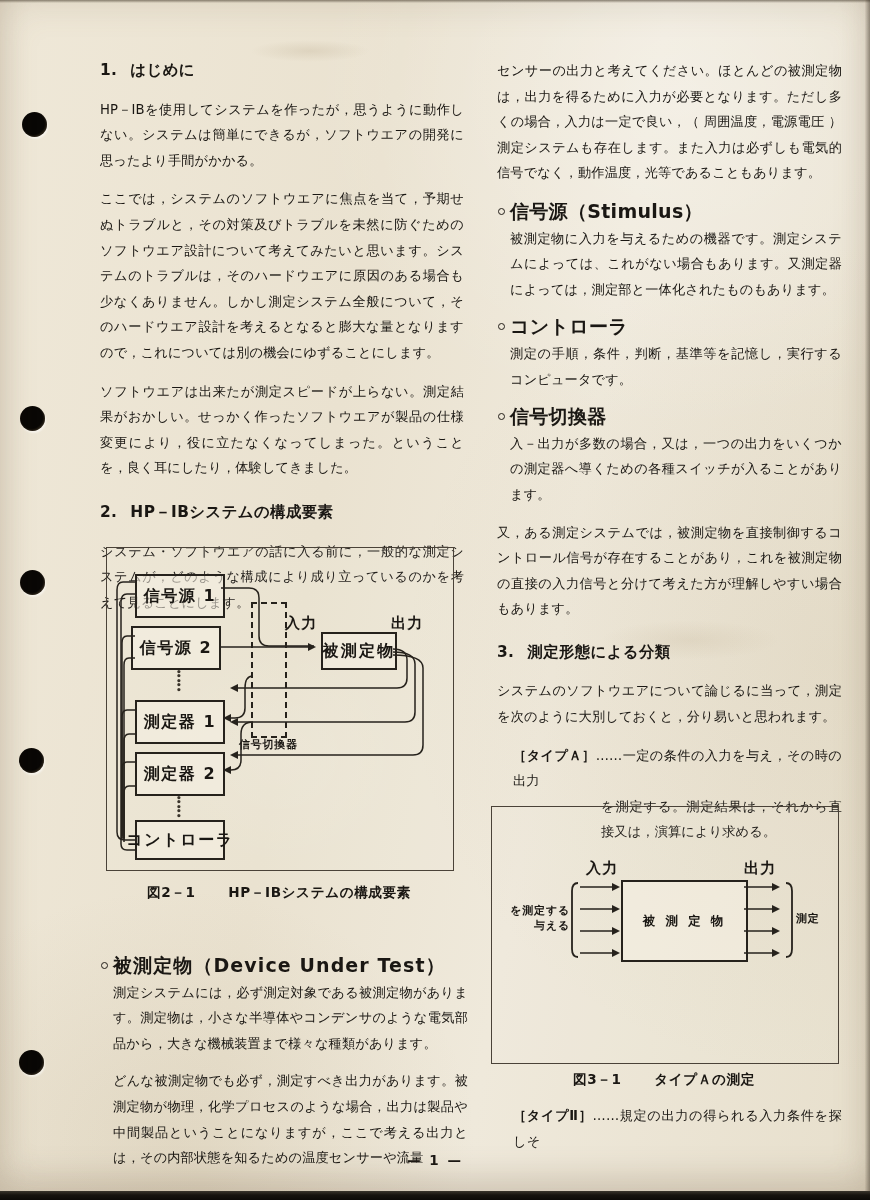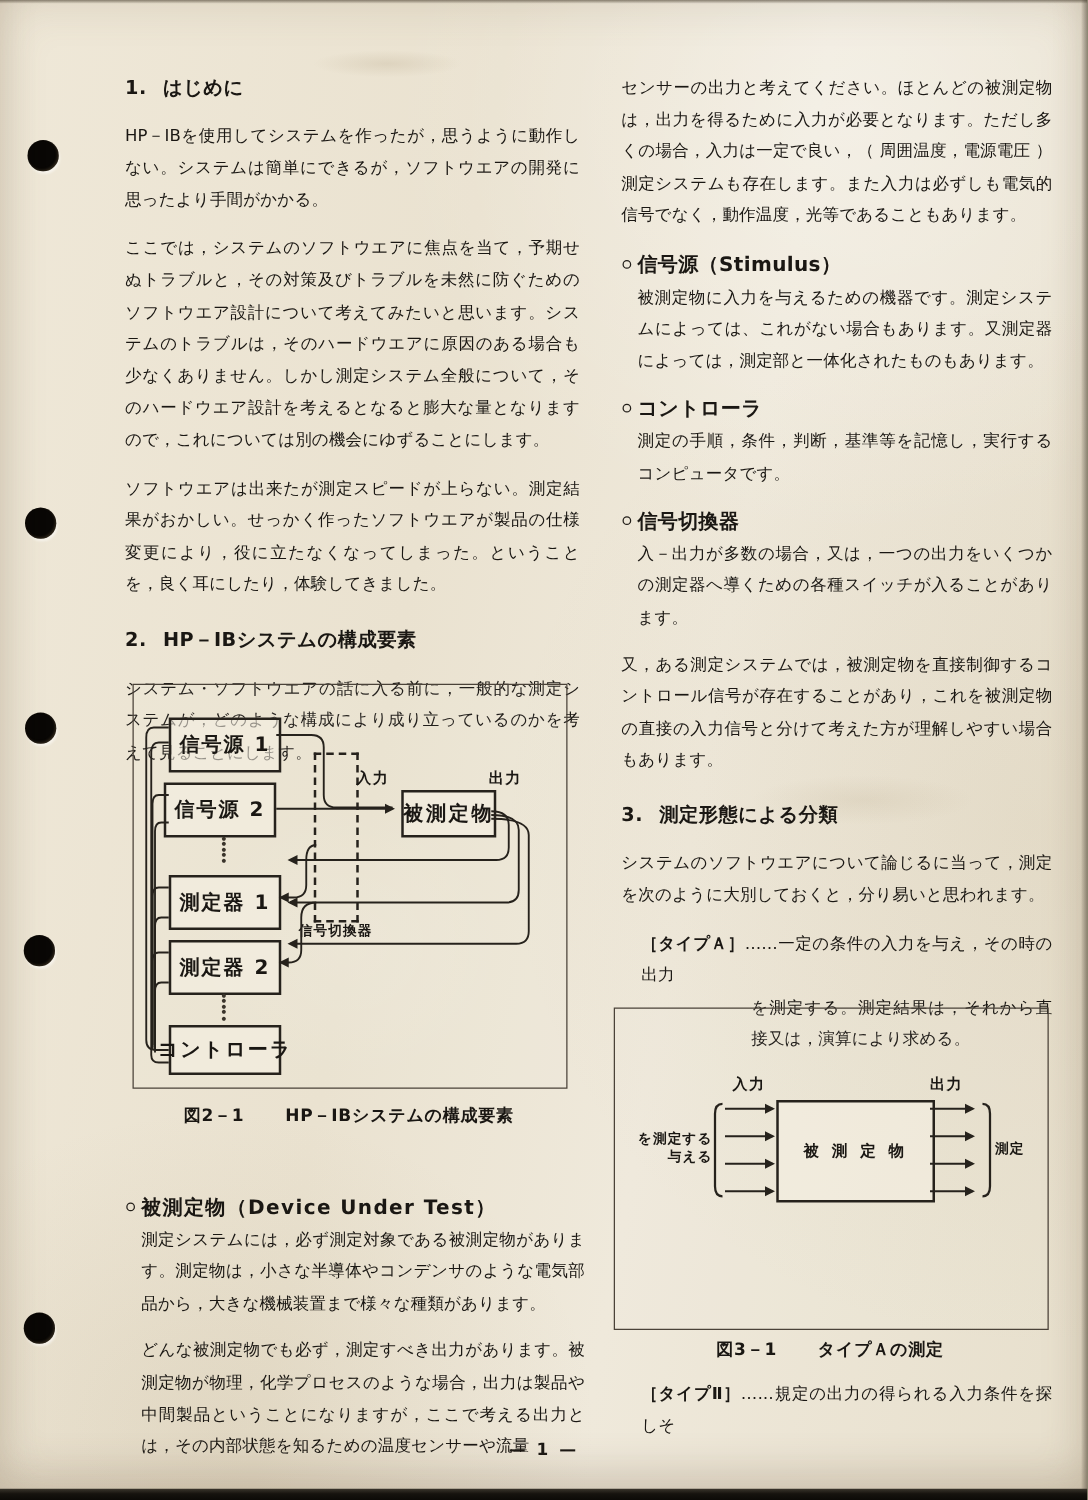--- a/index.html
+++ b/index.html
@@ -91,21 +91,21 @@
   .sec-gap { height: 6px; }
 
   p.para {
     margin: 0 0 13px 0;
     text-align: justify;
     text-justify: inter-character;
   }
 
   
   .bullet-head {
-    font-size: 16px;
+    font-size: 19px;
     font-weight: bold;
     margin: 9px 0 1px 0;
     position: relative;
     padding-left: 13px;
     letter-spacing: 0.3px;
   }
   .bullet-head::before {
     content: "";
     position: absolute;
     left: 1px;
@@ -165,21 +165,21 @@
     font-weight: bold;
     letter-spacing: 1.6px;
     white-space: nowrap;
   }
   .dashbox {
     position: absolute;
     border: 2.3px dashed #26221c;
   }
   .lbl {
     position: absolute;
-    font-size: 12px;
+    font-size: 15px;
     font-weight: bold;
     letter-spacing: 1.2px;
     white-space: nowrap;
   }
   .lbl.small { font-size: 10.9px; letter-spacing: 0.9px; }
   .vdots {
     position: absolute;
     font-size: 9px;
     line-height: 4.4px;
     letter-spacing: 0;

